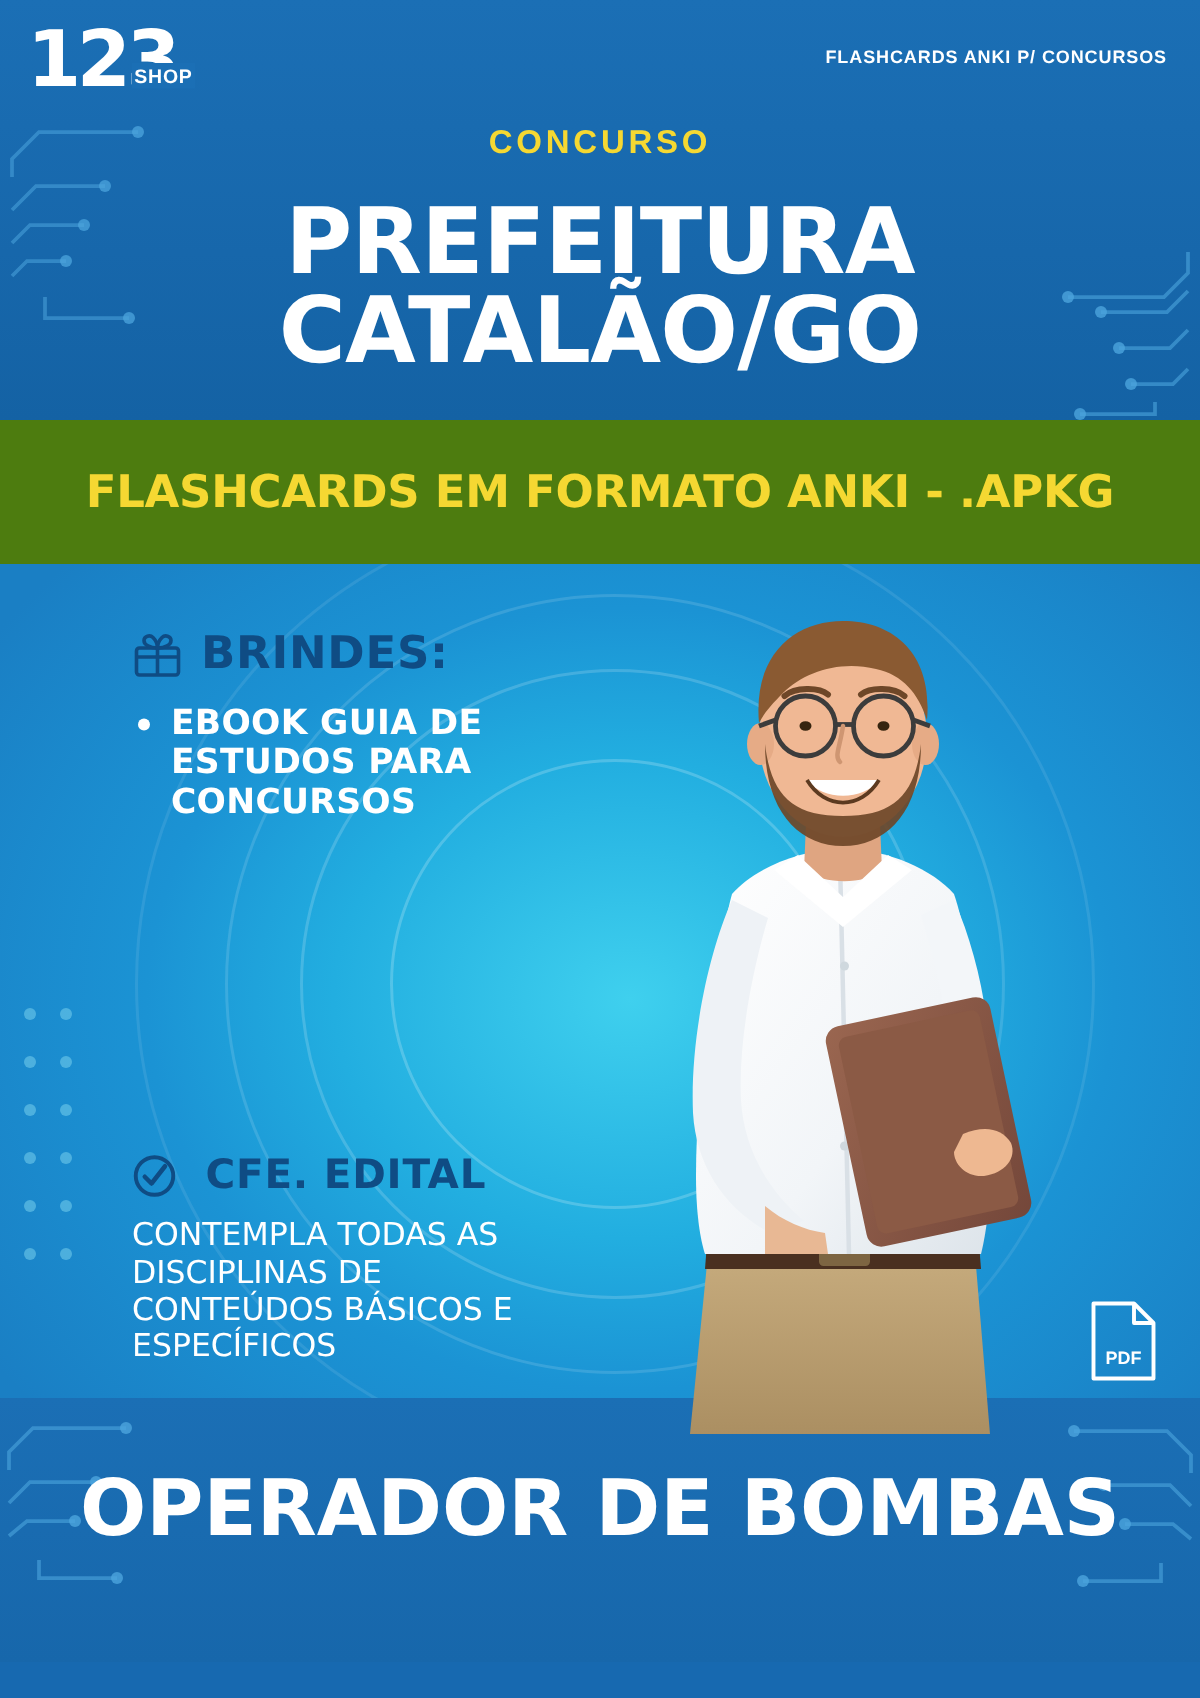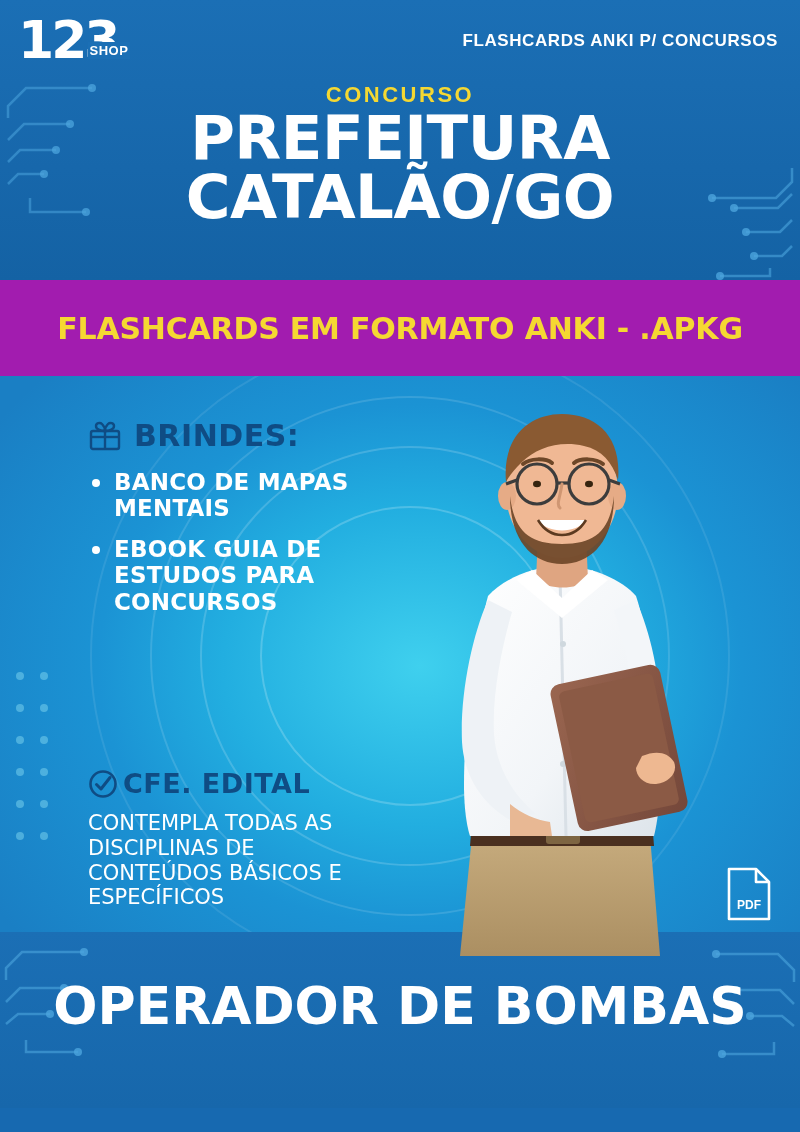--- a/index.html
+++ b/index.html
@@ -40,55 +40,55 @@
     font-weight: 700;
     color: #ffffff;
     letter-spacing: 0.5px;
     margin-left: -30px;
     margin-bottom: 3px;
     background: #1b6fb5;
     padding: 1px 2px;
   }
   .header-right {
     position: absolute; top: 31px; right: 22px;
-    font-size: 17px;
+    font-size: 12px;
     font-weight: 700;
     color: #ffffff;
     letter-spacing: 0.6px;
     text-transform: uppercase;
     z-index: 5;
   }
   .concurso-label {
     position: absolute; top: 82px; left: 0; width: 800px;
     text-align: center;
     font-size: 22px;
     font-weight: 700;
     color: #f5d832;
     letter-spacing: 2.5px;
     z-index: 5;
   }
   .title-main {
-    position: absolute; top: 108px; left: 0; width: 800px;
+    position: absolute; top: 132px; left: 0; width: 800px;
     text-align: center;
     z-index: 5;
   }
   .title-line {
     font-family: "DejaVu Sans", sans-serif;
     font-weight: 700;
     font-size: 61px;
     line-height: 0.97;
     color: #ffffff;
     letter-spacing: -0.5px;
   }
 
   
   .format-band {
     position: absolute; top: 280px; left: 0;
     width: 800px; height: 96px;
-    background: #a21caf;
+    background: #4d7c0f;
     display: flex; align-items: center; justify-content: center;
     z-index: 4;
   }
   .format-band .txt {
     font-family: "DejaVu Sans", sans-serif;
     font-weight: 700;
     font-size: 30px;
     color: #f5d832;
     letter-spacing: -0.2px;
   }
@@ -108,21 +108,21 @@
   .r1 { width: 520px; height: 520px; left: 150px; top: 20px; }
   .r2 { width: 420px; height: 420px; left: 200px; top: 70px; border-color: rgba(255,255,255,0.17);}
   .r3 { width: 640px; height: 640px; left: 90px; top: -40px; border-color: rgba(255,255,255,0.09);}
   .r4 { width: 300px; height: 300px; left: 260px; top: 130px; border-color: rgba(255,255,255,0.2);}
 
   .gifts {
     position: absolute; left: 88px; top: 42px;
     z-index: 6;
   }
   .gift-head {
-    display: flex; gap: 12px;
+    display: flex; align-items: center; gap: 12px;
     margin-bottom: 16px;
   }
   .gift-head .label {
     font-family: "DejaVu Sans", sans-serif;
     font-weight: 700;
     font-size: 30px;
     color: #0f4c84;
     letter-spacing: 0.5px;
   }
   ul.brindes { list-style: none; }
@@ -145,21 +145,21 @@
     width: 8px; height: 8px;
     border-radius: 50%;
     background: #ffffff;
   }
 
   .edital {
     position: absolute; left: 88px; top: 392px;
     z-index: 6;
   }
   .edital-head {
-    display: flex; align-items: center; gap: 5px;
+    display: flex; align-items: center; gap: 19px;
     margin-bottom: 12px;
   }
   .edital-head .label {
     font-family: "DejaVu Sans", sans-serif;
     font-weight: 700;
     font-size: 27px;
     color: #0f4c84;
     letter-spacing: 0.5px;
   }
   .edital-body {
@@ -378,21 +378,20 @@
             <rect x="3" y="13" width="28" height="18" rx="2"></rect>
             <path d="M3 19 H31"></path>
             <path d="M17 13 V31"></path>
             <path d="M17 13 C12 13 8 11 8 8 C8 5 12 4 14 6 C16 8 17 11 17 13 Z"></path>
             <path d="M17 13 C22 13 26 11 26 8 C26 5 22 4 20 6 C18 8 17 11 17 13 Z"></path>
           </g>
         </svg>
         <span class="label">BRINDES:</span>
       </div>
       <ul class="brindes">
-        <li>BANCO DE MAPAS MENTAIS</li>
         <li>EBOOK GUIA DE ESTUDOS PARA CONCURSOS</li>
       </ul>
     </div>
 
     <div class="edital">
       <div class="edital-head">
         <svg width="30" height="30" viewBox="0 0 30 30">
           <circle cx="15" cy="15" r="12.5" fill="none" stroke="#0f4c84" stroke-width="2.6"></circle>
           <path d="M8.5 15.5 L13 20 L22 8.5" fill="none" stroke="#0f4c84" stroke-width="3" stroke-linecap="round" stroke-linejoin="round"></path>
         </svg>

